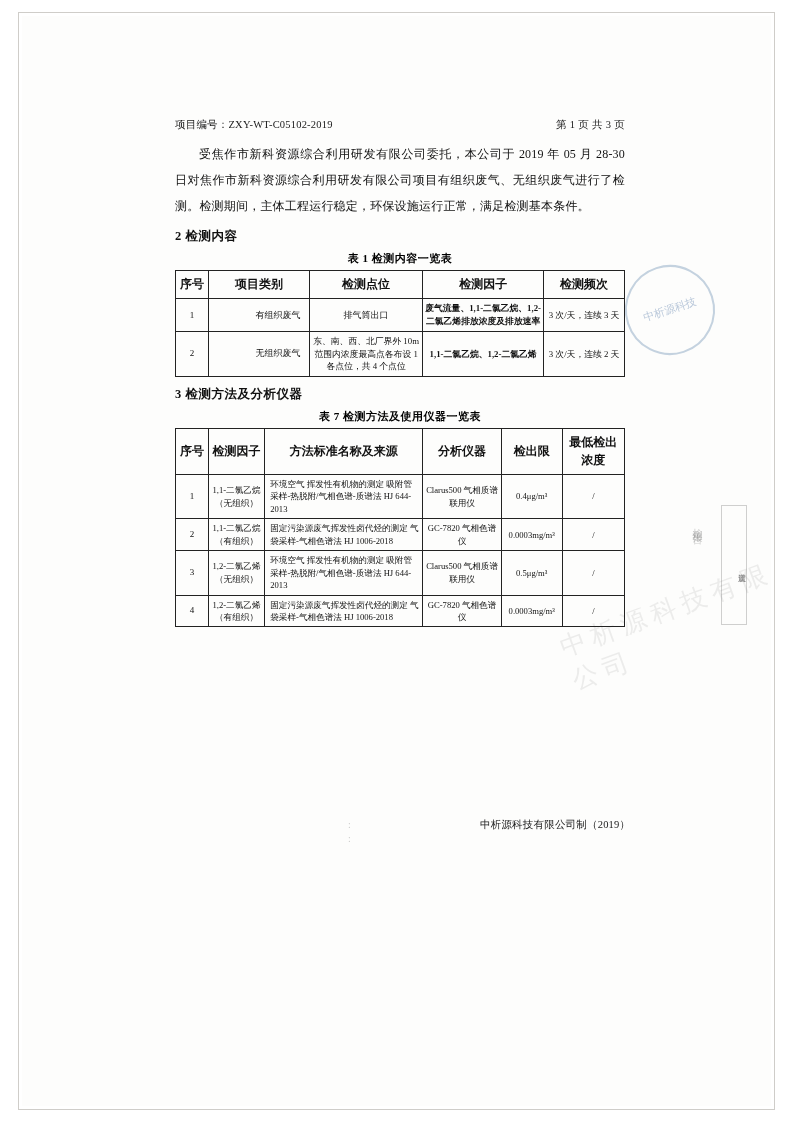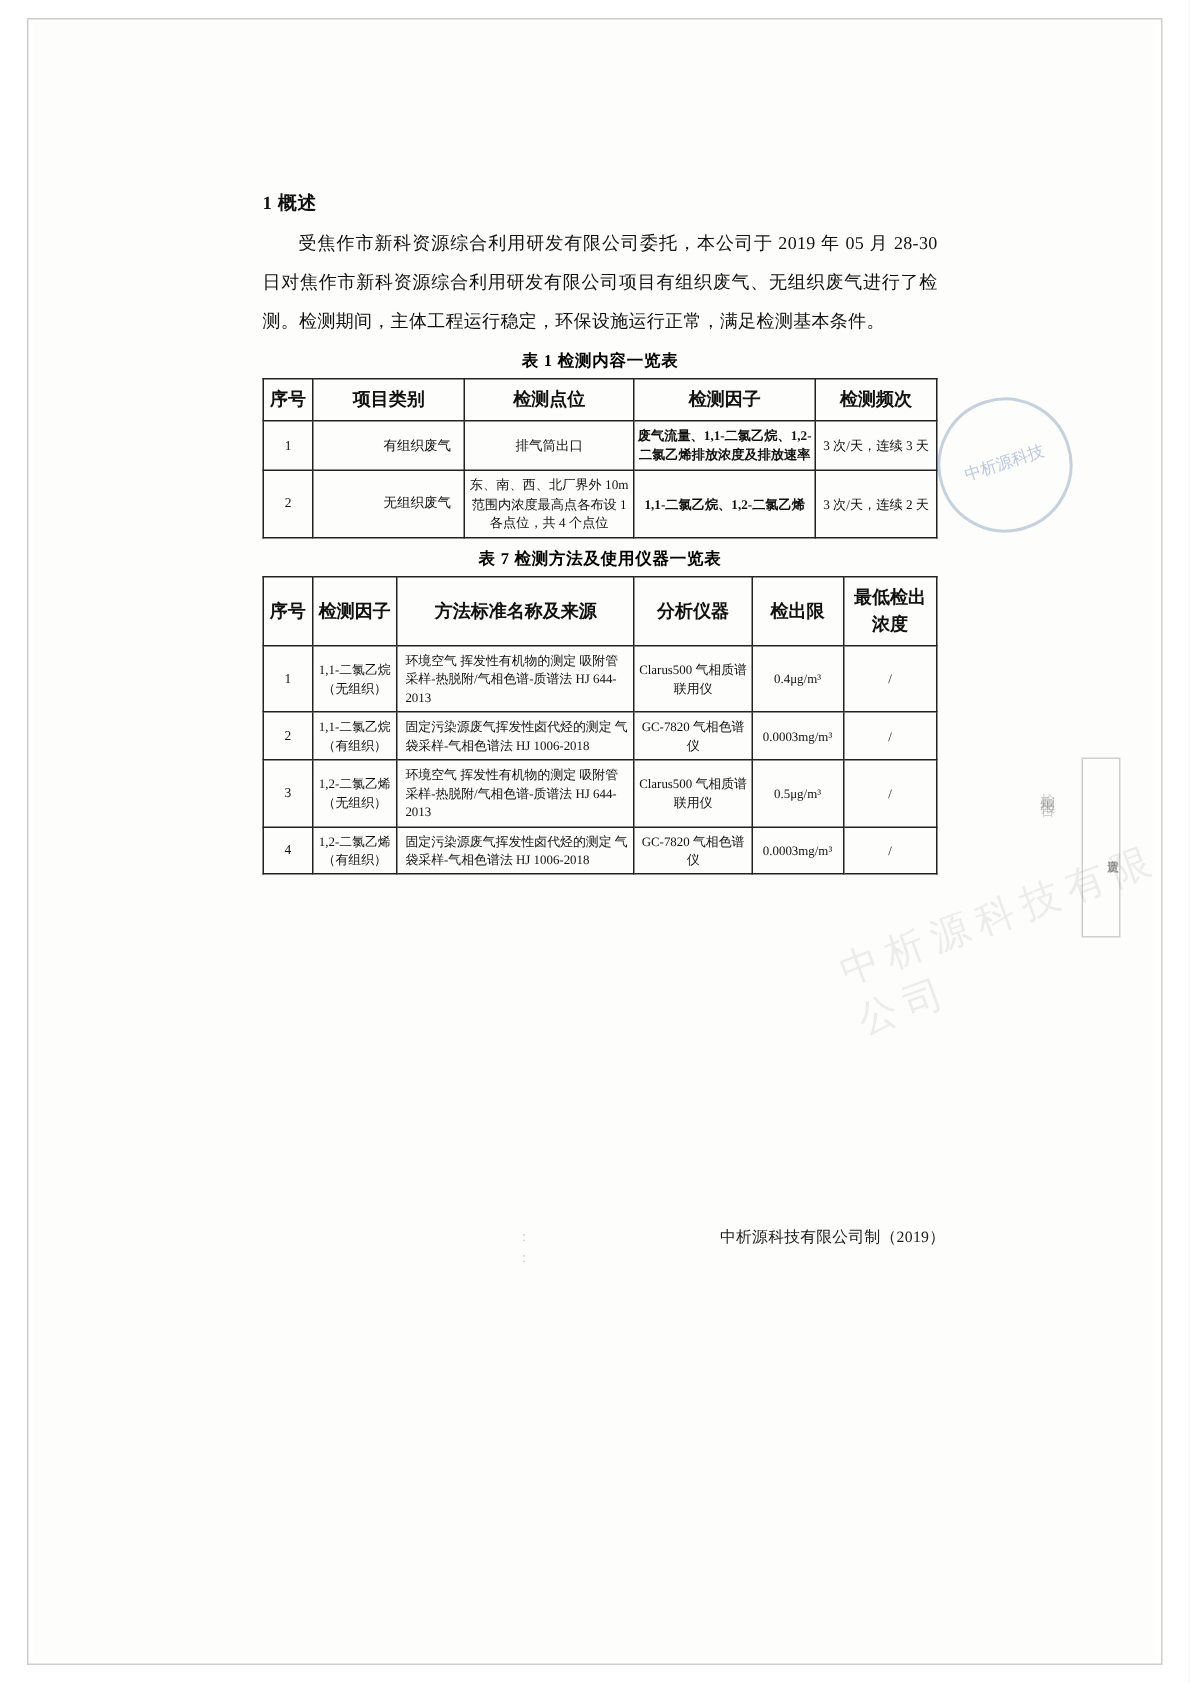--- a/index.html
+++ b/index.html
@@ -184,24 +184,28 @@
   <div class="paper"></div>
 
   <div class="wm wm-round" style="left:625px; top:265px;">中析源科技</div>
   <div class="wm wm-big" style="left:560px; top:590px;">中析源科技有限公司</div>
   <div class="wm wm-side" style="left:690px; top:520px;">检测报告</div>
   <div class="wm wm-dots" style="left:348px; top:818px;">:<br>:</div>
   <div class="seal-box">资质认定</div>
 
   <div class="content">
 
-
-    <h2 class="sec">1 概述</h2>
+    <div class="doc-header">
+      <span class="proj-no">项目编号：ZXY-WT-C05102-2019</span>
+      <span class="pageno">第 1 页 共 3 页</span>
+    </div>
+
     <p class="body">受焦作市新科资源综合利用研发有限公司委托，本公司于 2019 年 05 月 28-30 日对焦作市新科资源综合利用研发有限公司项目有组织废气、无组织废气进行了检测。检测期间，主体工程运行稳定，环保设施运行正常，满足检测基本条件。</p>
 
+    <h2 class="sec">2 检测内容</h2>
     <div class="tbl-caption">表 1    检测内容一览表</div>
 
     <table class="grid t1">
       <thead>
         <tr>
           <th class="c0">序号</th>
           <th class="c1">项目类别</th>
           <th class="c2">检测点位</th>
           <th class="c3">检测因子</th>
           <th class="c4">检测频次</th>
@@ -218,20 +222,21 @@
         <tr>
           <td class="c0">2</td>
           <td class="c1">无组织废气</td>
           <td class="c2 small">东、南、西、北厂界外 10m 范围内浓度最高点各布设 1 各点位，共 4 个点位</td>
           <td class="c3 small">1,1-二氯乙烷、1,2-二氯乙烯</td>
           <td class="c4 small">3 次/天，连续 2 天</td>
         </tr>
       </tbody>
     </table>
 
+    <h2 class="sec">3 检测方法及分析仪器</h2>
     <div class="tbl-caption">表 7    检测方法及使用仪器一览表</div>
 
     <table class="grid t2">
       <thead>
         <tr>
           <th class="c0">序号</th>
           <th class="c1">检测因子</th>
           <th class="c2">方法标准名称及来源</th>
           <th class="c3">分析仪器</th>
           <th class="c4">检出限</th>

